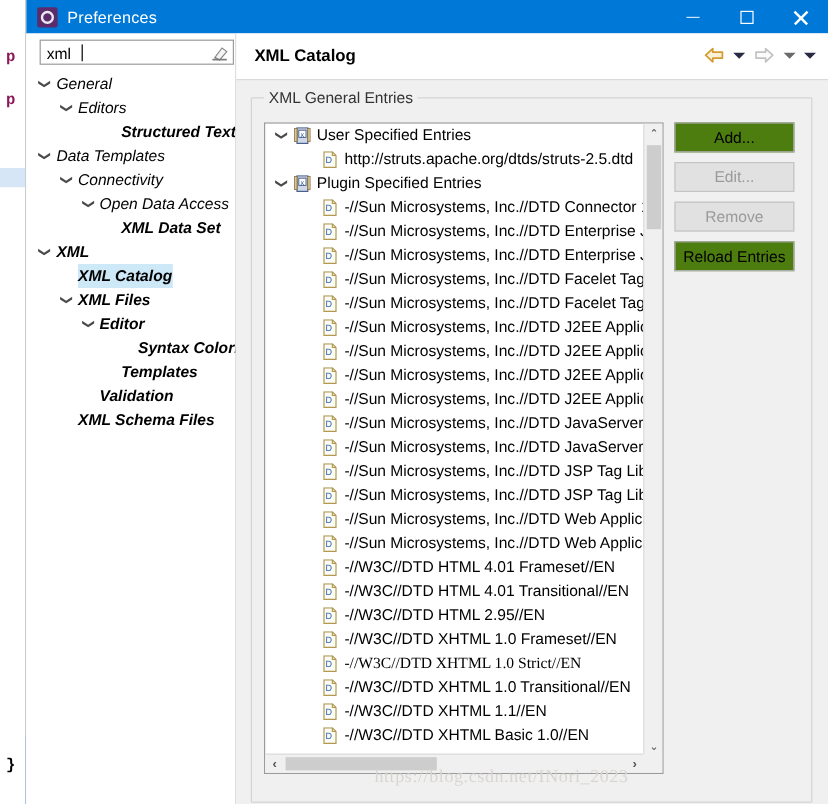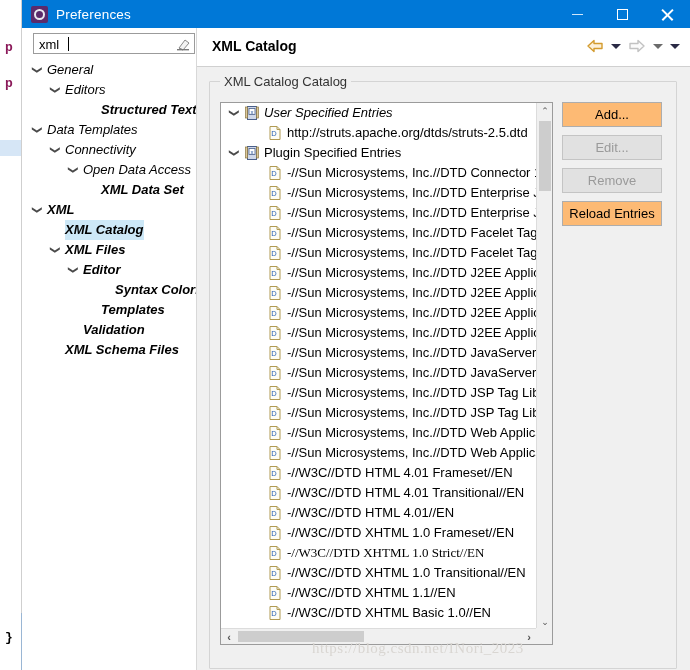--- a/index.html
+++ b/index.html
@@ -91,21 +91,21 @@
   .vsb .arrw{position:absolute;left:0;width:16px;height:16px;display:flex;align-items:center;justify-content:center;color:#555;font-size:9px;}
   .vsb .thumb{position:absolute;left:2px;top:18px;width:12px;height:70px;background:#cdcdcd;}
   .hsb{position:absolute;left:0;bottom:0;width:316px;height:16px;background:#f0f0f0;
        border-top:1px solid #dcdcdc;box-sizing:border-box;}
   .hsb .arrw{position:absolute;top:0;width:16px;height:15px;display:flex;align-items:center;justify-content:center;color:#555;font-size:11px;font-weight:bold;}
   .hsb .thumb{position:absolute;left:17px;top:2px;width:126px;height:11px;background:#cdcdcd;}
   .corner{position:absolute;right:0;bottom:0;width:16px;height:16px;background:#f0f0f0;}
 
   
   .btncol{position:absolute;left:352px;top:20px;width:100px;}
-  .btn{display:block;width:100px;height:25px;margin-bottom:8px;background:#fdba74;
+  .btn{display:block;width:100px;height:25px;margin-bottom:8px;background:#4d7c0f;
        border:1px solid #adadad;box-sizing:border-box;font-family:"Liberation Sans",sans-serif;
        font-size:13px;color:#000;text-align:center;line-height:23px;}
   .btn.disabled{color:#9a9a9a;border-color:#c4c4c4;background:#e1e1e1;}
   .btn.gap{margin-top:8px;}
 
   .watermark{position:absolute;left:312px;top:640px;font-family:"Liberation Serif","DejaVu Serif",serif;
              font-size:15px;color:#d9d6d2;letter-spacing:.5px;white-space:nowrap;}
 </style>
 </head>
 <body>
@@ -229,34 +229,34 @@
               </div>
             <div class="nav-dd">
                 <i class="tri"></i>
               </div>
           </div>
         </div>
 
         <div class="pgbody">
 
           <div class="group">
-            <div class="glabel">XML Catalog Catalog</div>
+            <div class="glabel">XML General Entries</div>
 
             <div class="listwrap">
               <div class="listclip" id="entrylist">
                   <div class="row">
                     <span class="rtw" style="transform: rotate(90deg); display: inline-block;">❯</span>
                     <span class="ricon" style="left: 24px;"><svg viewBox="0 0 14 14">
                         <rect x="2.5" y="0.5" width="9" height="13" fill="#cfd8ea" stroke="#4a5f8a"></rect>
                         <rect x="4" y="2.5" width="6" height="6" fill="#fff" stroke="#4a5f8a" stroke-width="0.8"></rect>
                         <text x="7" y="7.8" font-size="6" text-anchor="middle" fill="#1f4f9c" font-family="sans-serif">x</text>
                         <rect x="0.5" y="1" width="2" height="11" fill="#dcc898" stroke="#8a7540" stroke-width="0.7"></rect>
                         <rect x="11.5" y="1" width="2" height="11" fill="#dcc898" stroke="#8a7540" stroke-width="0.7"></rect>
                       </svg></span>
-                    <span class="rtxt" style="left: 43px; font-style: italic;">User Specified Entries</span>
+                    <span class="rtxt" style="left: 43px;">User Specified Entries</span>
                   </div>
                   <div class="row">
                     <span class="ricon" style="left: 47px;"><svg viewBox="0 0 14 14">
                         <path d="M2 0.5 H9 L12 3.5 V13.5 H2 Z" fill="#fdfdf6" stroke="#b09a53"></path>
                         <path d="M9 0.5 V3.5 H12" fill="none" stroke="#b09a53"></path>
                         <text x="6" y="10" font-size="7.5" text-anchor="middle" fill="#2a62b5" font-family="sans-serif">D</text>
                       </svg></span>
                     <span class="rtxt" style="left: 66px;">http://struts.apache.org/dtds/struts-2.5.dtd</span>
                   </div>
                   <div class="row">
@@ -405,21 +405,21 @@
                         <text x="6" y="10" font-size="7.5" text-anchor="middle" fill="#2a62b5" font-family="sans-serif">D</text>
                       </svg></span>
                     <span class="rtxt" style="left: 66px;">-//W3C//DTD HTML 4.01 Transitional//EN</span>
                   </div>
                   <div class="row">
                     <span class="ricon" style="left: 47px;"><svg viewBox="0 0 14 14">
                         <path d="M2 0.5 H9 L12 3.5 V13.5 H2 Z" fill="#fdfdf6" stroke="#b09a53"></path>
                         <path d="M9 0.5 V3.5 H12" fill="none" stroke="#b09a53"></path>
                         <text x="6" y="10" font-size="7.5" text-anchor="middle" fill="#2a62b5" font-family="sans-serif">D</text>
                       </svg></span>
-                    <span class="rtxt" style="left: 66px;">-//W3C//DTD HTML 4.01//EN</span>
+                    <span class="rtxt" style="left: 66px;">-//W3C//DTD HTML 2.95//EN</span>
                   </div>
                   <div class="row">
                     <span class="ricon" style="left: 47px;"><svg viewBox="0 0 14 14">
                         <path d="M2 0.5 H9 L12 3.5 V13.5 H2 Z" fill="#fdfdf6" stroke="#b09a53"></path>
                         <path d="M9 0.5 V3.5 H12" fill="none" stroke="#b09a53"></path>
                         <text x="6" y="10" font-size="7.5" text-anchor="middle" fill="#2a62b5" font-family="sans-serif">D</text>
                       </svg></span>
                     <span class="rtxt" style="left: 66px;">-//W3C//DTD XHTML 1.0 Frameset//EN</span>
                   </div>
                   <div class="row">

